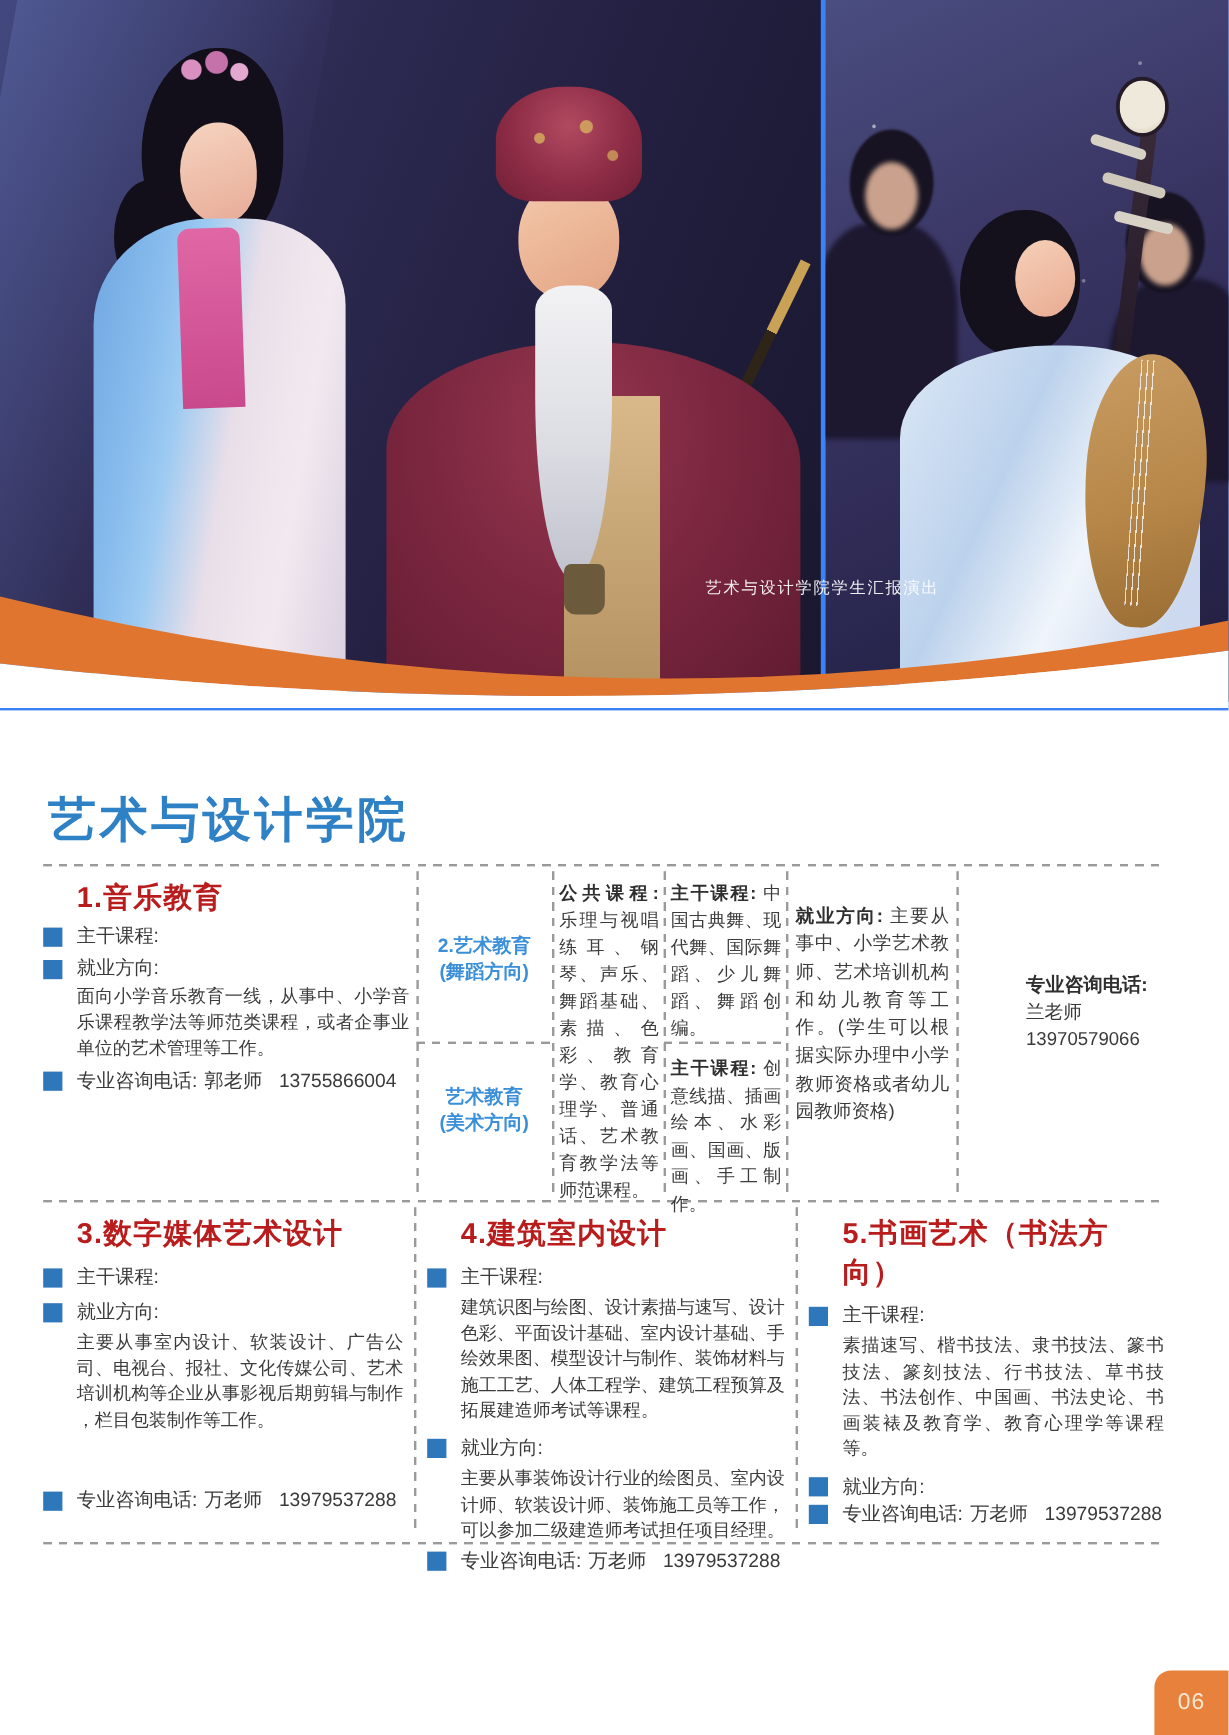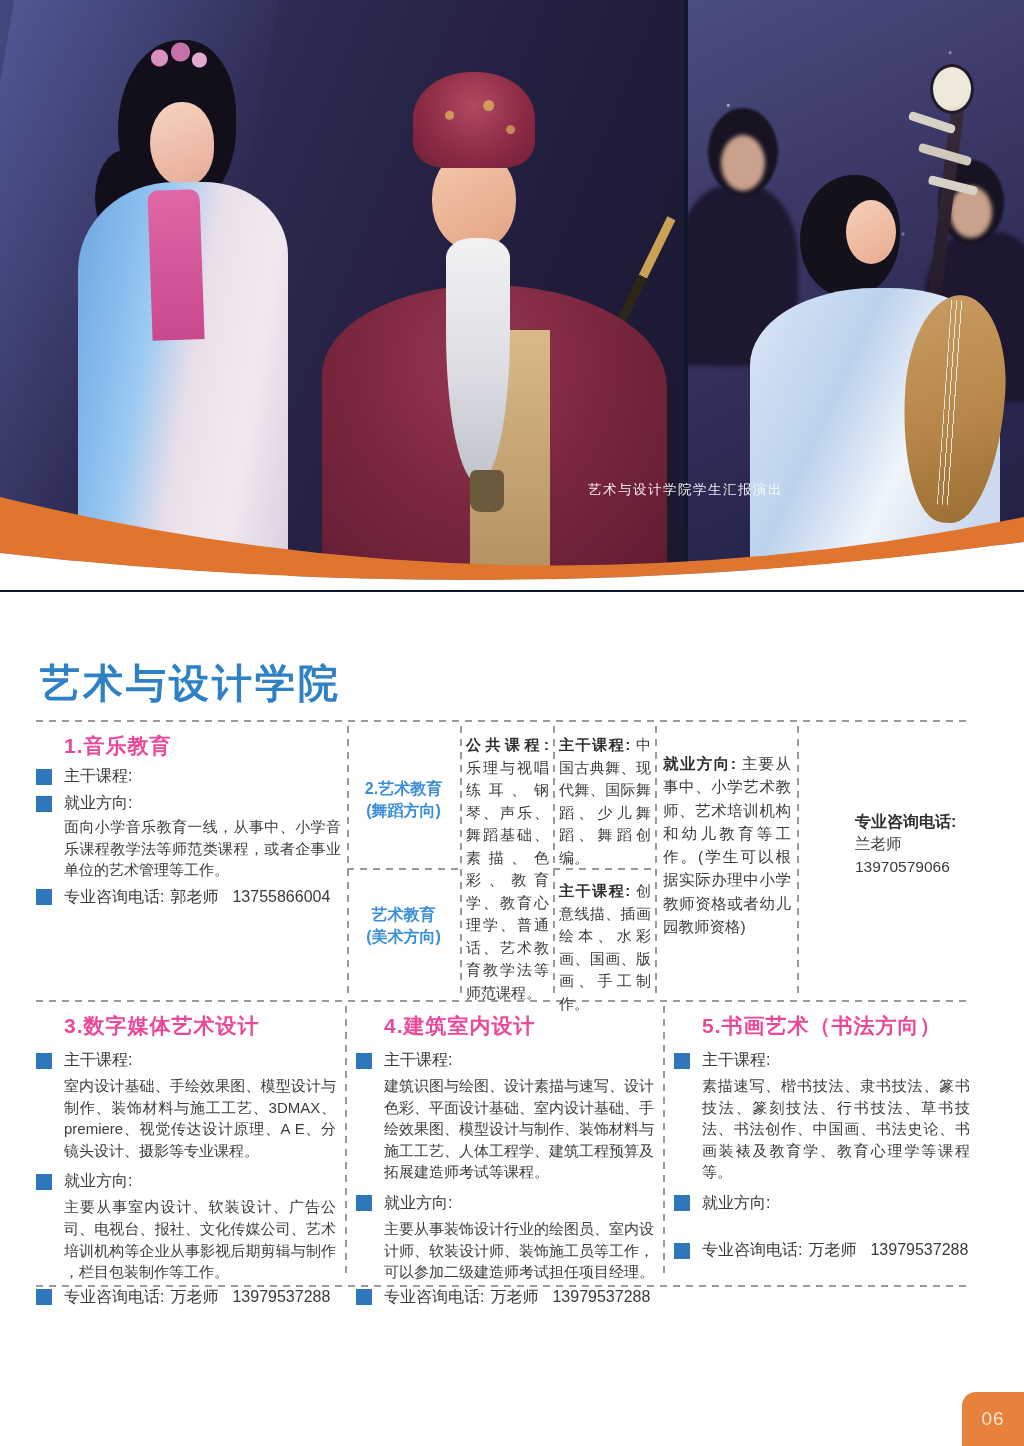--- a/index.html
+++ b/index.html
@@ -1,20 +1,20 @@
 <!DOCTYPE html>
 <html><head>
 <meta charset="utf-8">
 <style>
   html,body{margin:0;padding:0;background:#ffffff;}
   body{font-family:"Liberation Sans", sans-serif;}
   .page{position:relative;width:1024px;height:1446px;background:#ffffff;overflow:hidden;}
 
   
-  .hero{position:absolute;left:0;top:0;width:1024px;height:592px;background:#0f172a;}
+  .hero{position:absolute;left:0;top:0;width:1024px;height:592px;background:#3b82f6;}
   .photo{position:absolute;top:0;height:585px;overflow:hidden;}
   .photo-left{left:0;width:684px;background:linear-gradient(112deg,#42497e 0%,#2f2c55 30%,#221f40 62%,#1a172f 100%);}
   .photo-right{left:688px;width:336px;background:linear-gradient(155deg,#4a4d80 0%,#393563 40%,#2a2750 72%,#221f40 100%);}
   .photo div{position:absolute;}
   .beam{left:-40px;top:-60px;width:260px;height:760px;transform:rotate(10deg);
     background:linear-gradient(to bottom right,rgba(130,150,230,.22),rgba(130,150,230,0) 65%);}
   .w-hair{left:118px;top:40px;width:118px;height:170px;background:#120e1a;border-radius:55% 45% 50% 50%;}
   .w-bun{left:95px;top:150px;width:60px;height:95px;background:#120e1a;border-radius:50%;}
   .w-flower{left:142px;top:36px;width:70px;height:40px;background:
     radial-gradient(circle at 25% 55%,#d98fc0 0 8px,transparent 9px),
@@ -81,21 +81,21 @@
   .gt-col{position:absolute;top:0;height:100%;}
   .gt-col1{left:0;width:305px;}
   .gt-col2{left:313px;width:109px;}
   .gt-col3{left:430px;width:83px;}
   .gt-col4{left:523px;width:92px;}
   .gt-col5{left:627px;width:128px;}
   .gt-col6{left:767px;width:167px;}
   .cell-split-2{left:311px;width:113px;top:146px;}
   .cell-split-4{left:517px;width:102px;top:146px;}
 
-  h2.sec{font-size:21px;color:#ec4899;font-weight:800;margin:10px 0 4px 28px;letter-spacing:1px;}
+  h2.sec{font-size:24px;color:#b91c1c;font-weight:800;margin:10px 0 4px 28px;letter-spacing:1px;}
   .brow{display:flex;align-items:center;gap:12px;margin:6px 0 2px;}
   .sq{width:16px;height:16px;background:#2e77bb;flex:none;}
   .blabel{font-size:16px;color:#3a3a3a;}
   p.body{margin:2px 0 4px 28px;font-size:15px;line-height:1.44;color:#3c3c3c;text-align:justify;}
   .phone-row{font-size:16px;color:#3a3a3a;}
   .phone-row .num{margin-left:14px;}
   .phone-row .nm{margin-left:6px;}
 
   .vlabel{position:absolute;left:0;width:100%;text-align:center;color:#3a8fd8;font-weight:800;font-size:16px;line-height:1.35;}
   .vlabel-dance{top:56px;} .vlabel-fine{top:182px;}
@@ -247,21 +247,20 @@
   <div class="grid-bottom">
     <div class="dash-v gb-d1"></div>
     <div class="dash-v gb-d2"></div>
 
     <div class="gb-col gb-colA">
       <h2 class="sec">3.数字媒体艺术设计</h2>
       <div class="brow">
         <span class="sq"></span>
         <span class="blabel">主干课程:</span>
       </div>
-      <p class="body">室内设计基础、手绘效果图、模型设计与制作、装饰材料与施工工艺、3DMAX、premiere、视觉传达设计原理、A E、分镜头设计、摄影等专业课程。</p>
       <div class="brow">
         <span class="sq"></span>
         <span class="blabel">就业方向:</span>
       </div>
       <p class="body">主要从事室内设计、软装设计、广告公司、电视台、报社、文化传媒公司、艺术培训机构等企业从事影视后期剪辑与制作 ，栏目包装制作等工作。</p>
       <div class="brow phone">
         <span class="sq"></span>
         <span class="phone-row"><span>专业咨询电话:</span><span class="nm">万老师</span><span class="num">13979537288</span></span>
       </div>
     </div>

